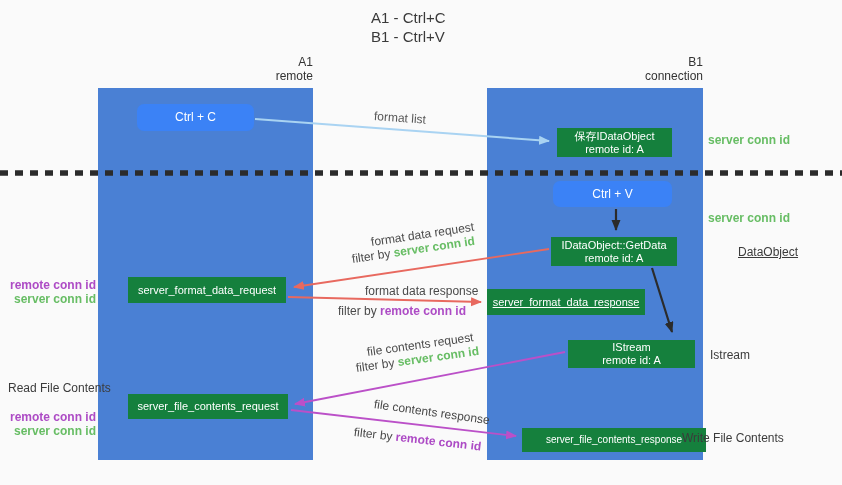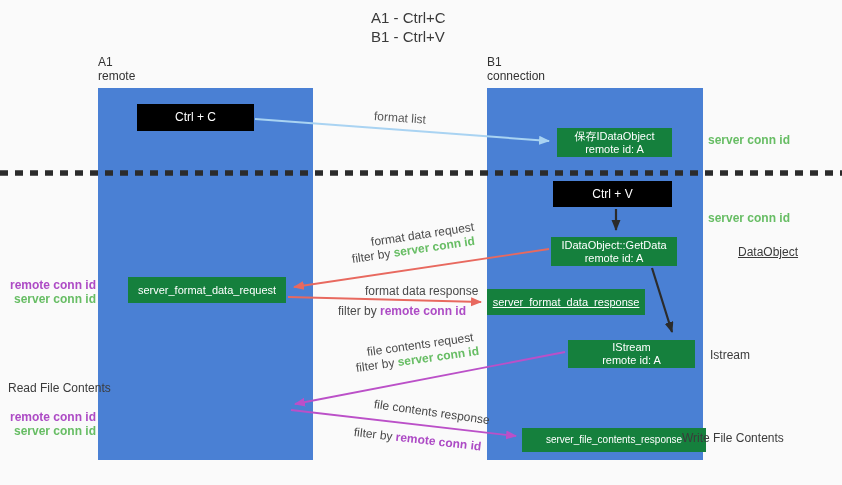--- a/index.html
+++ b/index.html
@@ -7,26 +7,26 @@
     position:relative;width:842px;height:485px;overflow:hidden;
     background:#fafafa;
     font-family:"Liberation Sans","DejaVu Sans",sans-serif;
     color:#3b3b3b;
   }
   .abs{position:absolute;}
   .title{left:371px;top:8px;font-size:15px;line-height:19px;color:#3a3a3a;}
   .col{background:#4a80d4;top:88px;height:372px;}
   .col-a1{left:98px;width:215px;}
   .col-b1{left:487px;width:216px;}
-  .col-header{top:55px;text-align:left;font-size:12px;line-height:14px;color:#333;}
+  .col-header{top:55px;text-align:right;font-size:12px;line-height:14px;color:#333;}
   .hdr-a1{left:98px;width:215px;}
   .hdr-b1{left:487px;width:216px;}
   svg.overlay{position:absolute;left:0;top:0;pointer-events:none;}
   .node{position:absolute;color:#fff;text-align:center;}
-  .green{background:#000000;}
+  .green{background:#3b82f6;border-radius:7px;}
   .orange{background:#15803d;}
   .one-line{font-size:12px;}
   .two-line{font-size:11px;line-height:13px;display:flex;flex-direction:column;justify-content:center;}
   .n-ctrl-c{left:137px;top:104px;width:117px;height:27px;line-height:27px;}
   .n-save{left:557px;top:128px;width:115px;height:29px;}
   .n-ctrl-v{left:553px;top:181px;width:119px;height:26px;line-height:26px;text-align:center;}
   .n-getdata{left:551px;top:237px;width:126px;height:29px;}
   .n-freq{left:128px;top:277px;width:158px;height:26px;line-height:26px;font-size:11px;}
   .n-fresp{left:487px;top:289px;width:158px;height:26px;line-height:26px;font-size:11px;text-decoration:underline;}
   .n-istream{left:568px;top:340px;width:127px;height:28px;}
@@ -117,20 +117,23 @@
 
   <div class="node orange n-fresp">
     <span>server_format_data_response</span>
   </div>
 
   <div class="node orange two-line n-istream">
     <span>IStream</span>
     <span>remote id: A</span>
   </div>
 
+  <div class="node orange n-fcreq">
+    <span>server_file_contents_request</span>
+  </div>
 
   <div class="node orange n-fcresp">
     <span>server_file_contents_response</span>
   </div>
 
   <div class="abs edge-label" style="left:374px;top:109px;transform:rotate(4deg);color:#555;">format list</div>
 
   <div class="abs edge-label" style="left:371px;top:235px;transform:rotate(-8.5deg);">format data request</div>
   <div class="abs edge-label" style="left:352px;top:252px;transform:rotate(-8.5deg);">
     <span>filter by </span><span class="green-t">server conn id</span>

